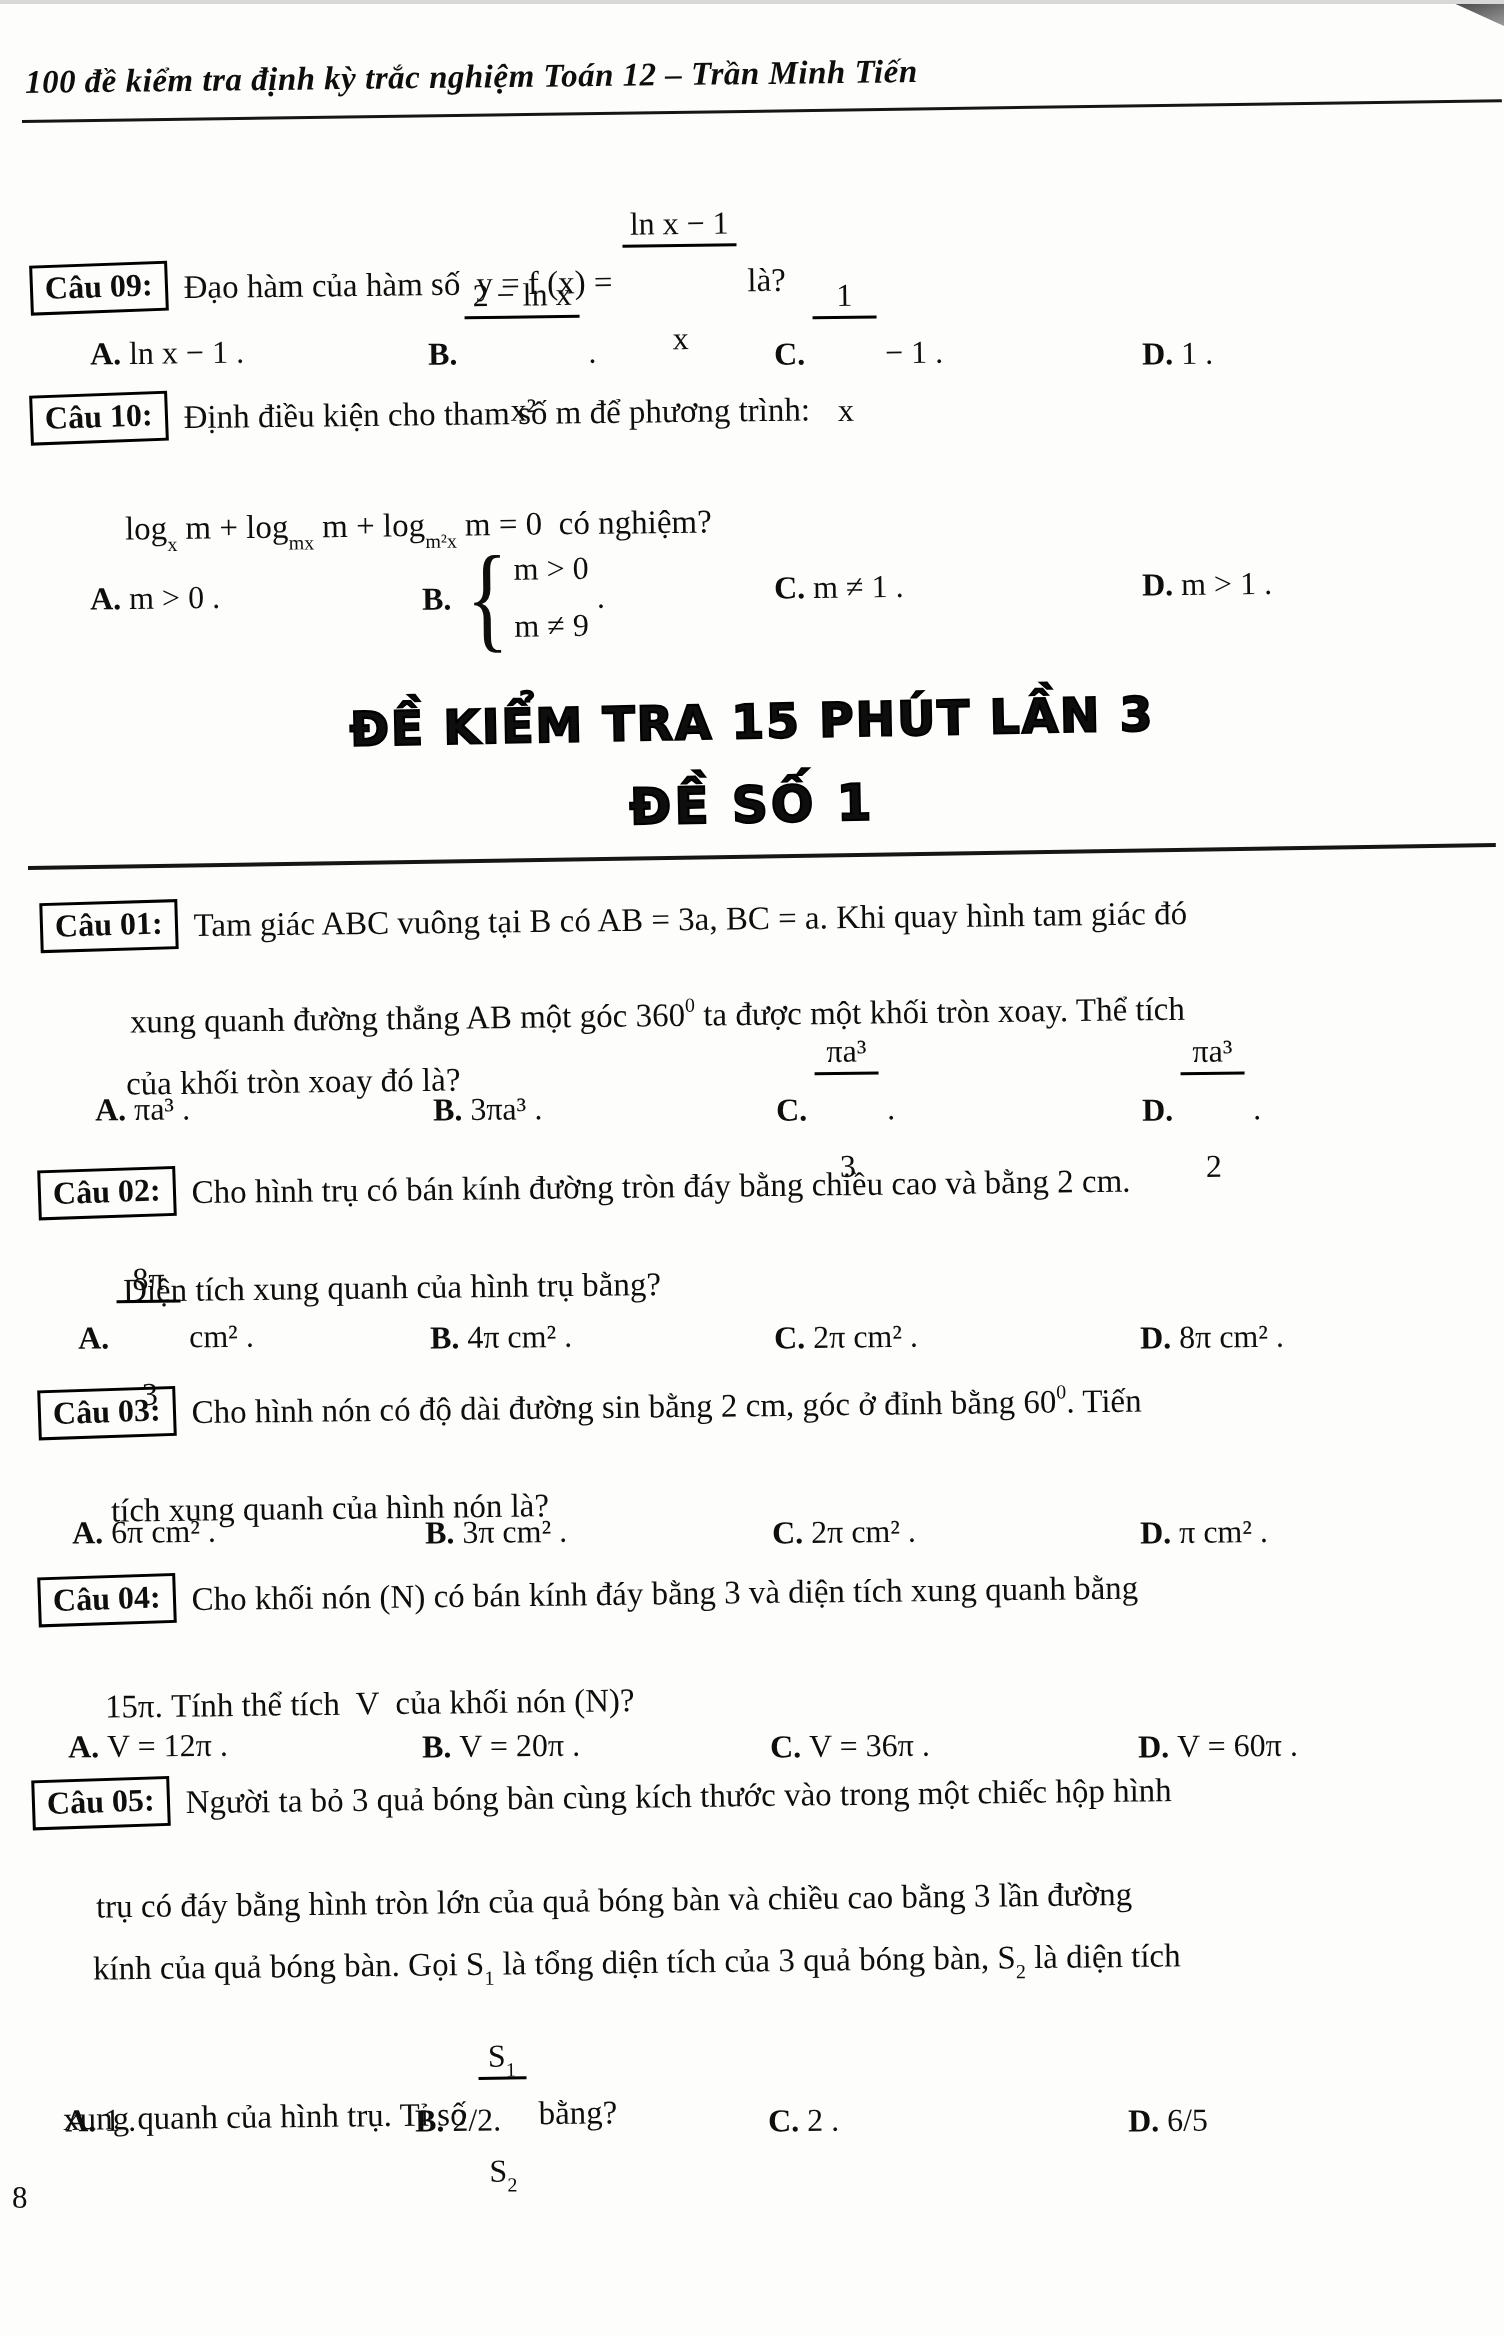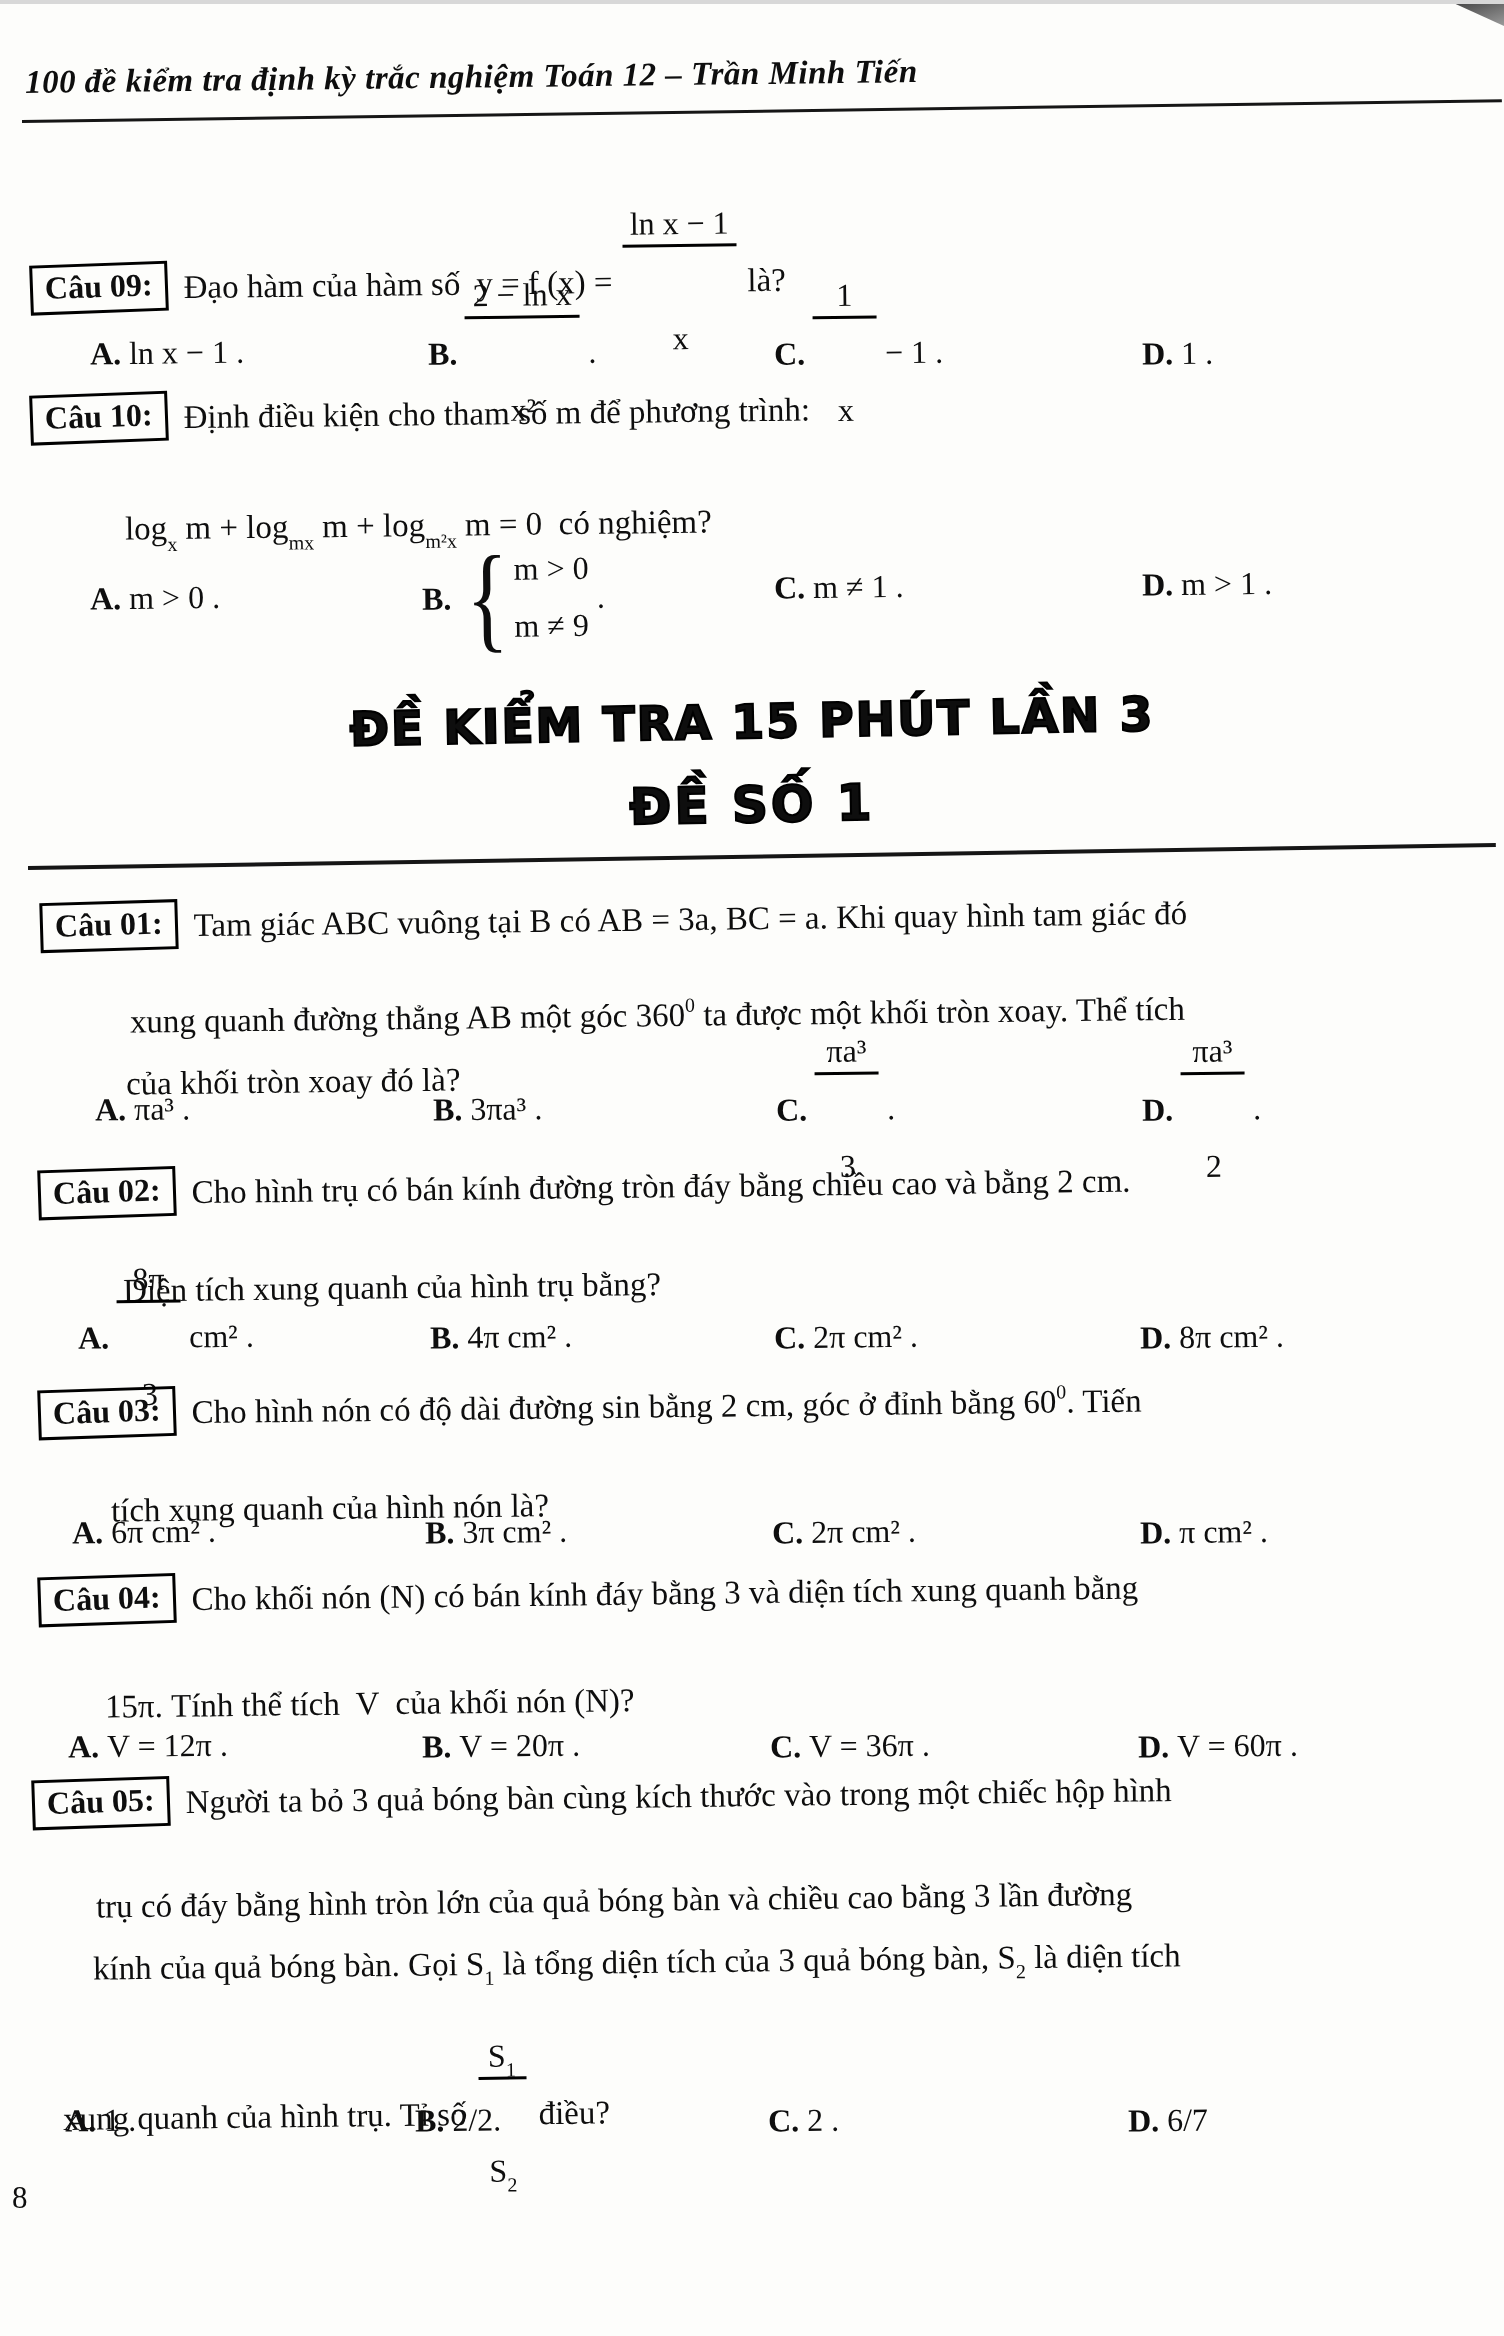--- a/index.html
+++ b/index.html
@@ -260,34 +260,34 @@
   </div>
   <div class="abs cont tilt" style="top:1910px;left:60px;">
     <span>kính của quả bóng bàn. Gọi S</span><sub class="idx">1</sub><span> là tổng diện tích của 3 quả bóng bàn, S</span><sub class="idx">2</sub><span> là diện tích</span>
   </div>
   <div class="abs tilt" style="top:1968px;left:63px;display:flex;align-items:center;gap:12px;font-size:33px;white-space:pre;">
     <span>xung quanh của hình trụ. Tỉ số</span>
     <span class="frac">
       <span class="num"><span>S</span><sub class="idx">1</sub></span>
       <span class="den"><span>S</span><sub class="idx">2</sub></span>
     </span>
-    <span>điều?</span>
+    <span>bằng?</span>
   </div>
   <div class="answers" style="top:2086px;height:62px;">
     <div class="ans" style="left:65px;">
       <b>A.</b><span>1 .</span>
     </div>
     <div class="ans" style="left:415px;">
       <b>B.</b><span>2/2.</span>
     </div>
     <div class="ans" style="left:768px;">
       <b>C.</b><span>2 .</span>
     </div>
     <div class="ans" style="left:1128px;">
-      <b>D.</b><span>6/7</span>
+      <b>D.</b><span>6/5</span>
     </div>
   </div>
 
   <div class="abs pagenum" style="top:2176px;left:12px;">
     <span>8</span>
   </div>
 
 </div>
 
 </body></html>

